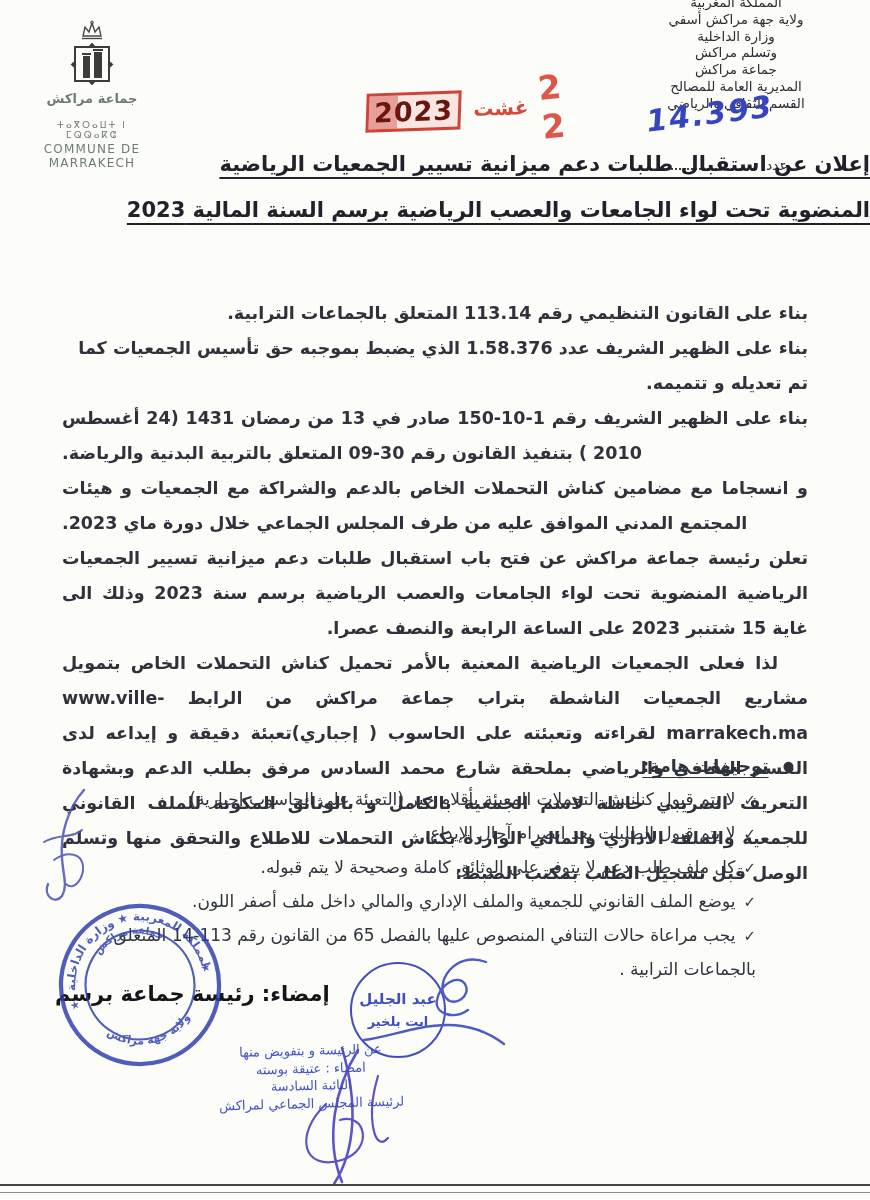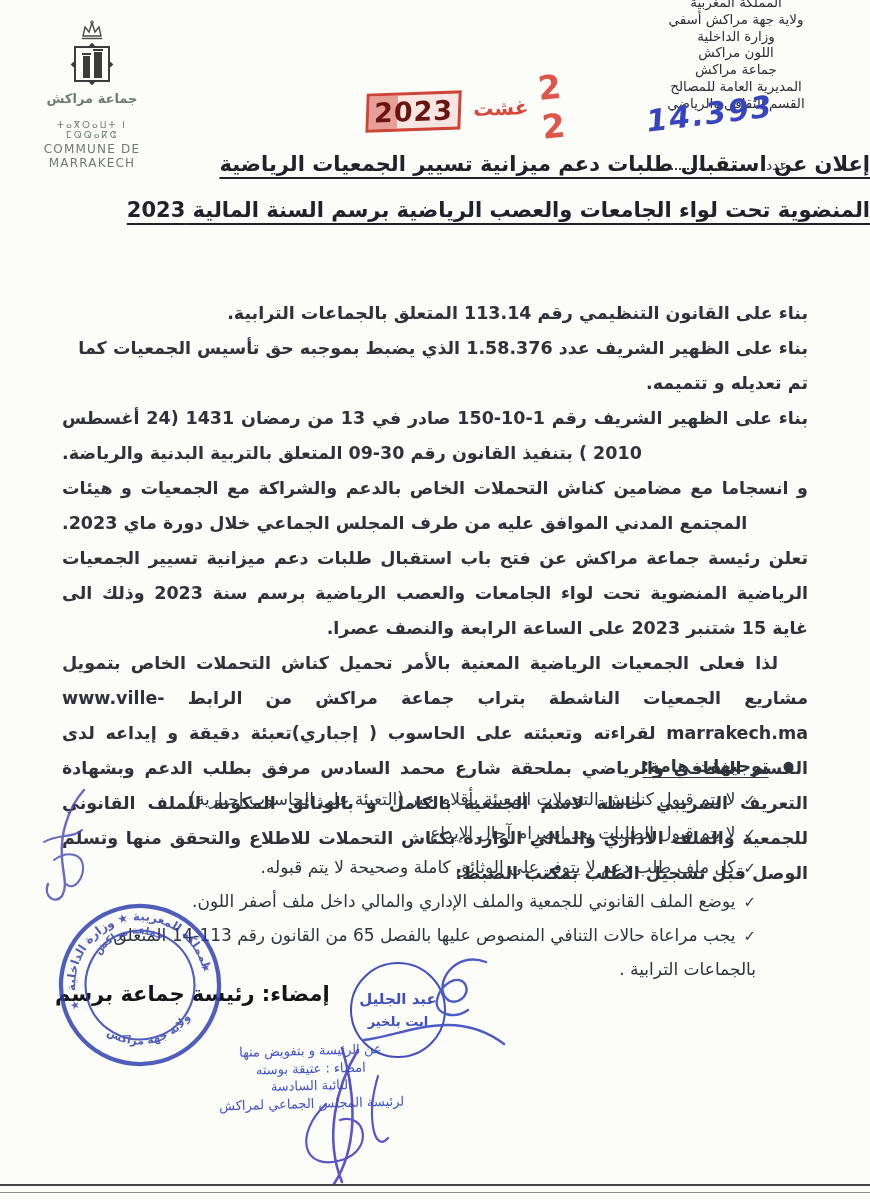--- a/index.html
+++ b/index.html
@@ -106,21 +106,21 @@
     </svg>
     <div class="logo-ar" dir="rtl">جماعة مراكش</div>
     <div class="logo-tif">ⵜⴰⴳⵔⴰⵡⵜ ⵏ ⵎⵕⵕⴰⴽⵛ</div>
     <div class="logo-lat">COMMUNE DE MARRAKECH</div>
   </div>
 
   <div class="ministry" dir="rtl">
     <div class="mline">المملكة المغربية</div>
     <div class="mline">ولاية جهة مراكش أسفي</div>
     <div class="mline">وزارة الداخلية</div>
-    <div class="mline">اللون مراكش</div>
+    <div class="mline">وتسلم مراكش</div>
     <div class="mline">جماعة مراكش</div>
     <div class="mline">المديرية العامة للمصالح</div>
     <div class="mline">القسم الثقافي والرياضي</div>
   </div>
   <div class="number-row">
     <span class="number-label">عدد</span>
     <span class="num-dots"></span>
   </div>
   <div class="number-hand">14.393</div>
 

